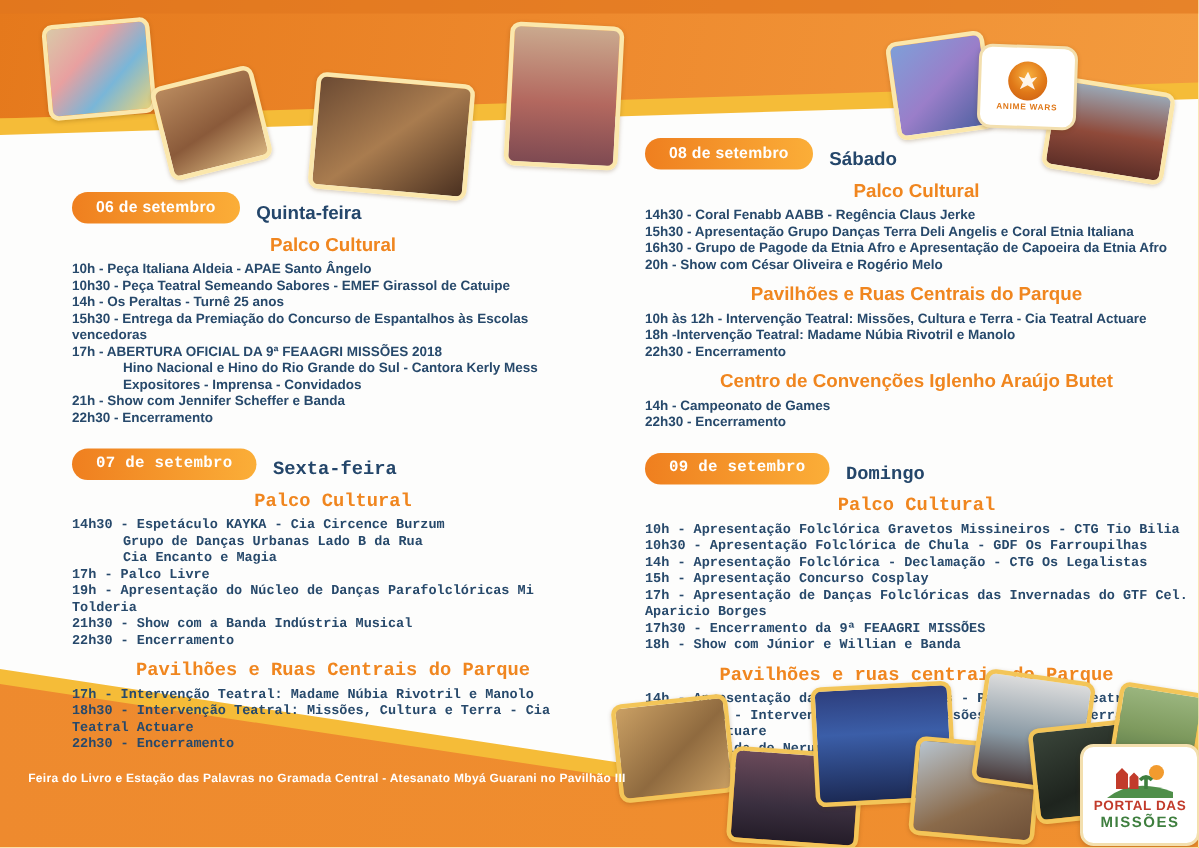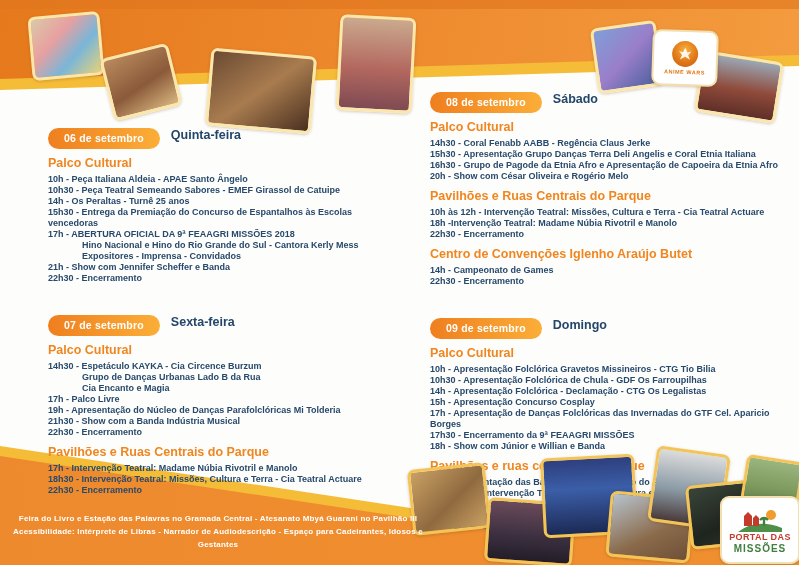--- a/index.html
+++ b/index.html
@@ -26,27 +26,27 @@
   .aw-circle{width:26px;height:26px;border-radius:50%;
     background:radial-gradient(circle at 50% 35%,#f8b13f 0%,#e07818 55%,#c85a12 100%);
     display:flex;align-items:center;justify-content:center;margin-bottom:2px;}
   .aw-text{font-size:5.5px;font-weight:bold;color:#e07818;letter-spacing:.5px;}
   .pm-text1{font-size:9px;font-weight:bold;color:#c23b2b;letter-spacing:.4px;line-height:10px;}
   .pm-text2{font-size:10px;font-weight:bold;color:#3f7f3f;letter-spacing:1px;line-height:13px;}
   
   .col{position:absolute;z-index:4;}
   .col-left{left:48px;top:128px;width:348px;}
   .col-right{left:430px;top:92px;width:362px;}
-  .day-block + .day-block{margin-top:31px;}
-  .day-head{display:flex;align-items:flex-start;margin-bottom:6px;}
+  .day-block + .day-block{margin-top:15px;font-family:Liberation Mono, monospace;}
+  .day-head{display:flex;align-items:flex-end;margin-bottom:6px;}
   .day-badge{display:inline-block;padding:4px 16px 5px 16px;border-radius:12px;
     background:linear-gradient(90deg,#ef7f1f 0%,#fbae38 100%);
     color:#fff;font-size:10.5px;font-weight:bold;letter-spacing:.2px;}
   .day-name{margin-left:11px;font-size:12.5px;font-weight:bold;color:#24466a;}
-  .sec-title{font-size:12.5px;font-weight:bold;color:#f0861f;margin:7px 0 4px 0;}
+  .sec-title{font-size:12.5px;font-weight:bold;color:#f0861f;margin:7px 0 4px 0;text-align:center;}
   .evt{font-size:9px;font-weight:bold;color:#27496b;line-height:11px;}
   .evt.indent{padding-left:34px;}
   
   .footer-text{position:absolute;left:6px;top:512px;width:424px;z-index:6;text-align:center;
     color:#fff;font-size:8px;font-weight:bold;line-height:13px;letter-spacing:.2px;}
 </style>
 </head>
 <body>
 
 <div class="page">
@@ -166,16 +166,15 @@
       <path d="M0 26 Q18 12 44 22 L44 26 Z" fill="#4f8f4a"></path>
       <path d="M6 20 V10 L10 6 L14 10 V20 Z M15 20 V12 L18 9 L21 12 V20 Z" fill="#c23b2b"></path>
       <path d="M26 20 V12 M22 14 Q26 10 30 14" stroke="#3f7f3f" stroke-width="2.4" fill="none"></path>
     </svg>
     <div class="pm-text1">PORTAL DAS</div>
     <div class="pm-text2">MISSÕES</div>
   </div>
 
   <div class="footer-text">
     <div>Feira do Livro e Estação das Palavras no Gramada Central - Atesanato Mbyá Guarani no Pavilhão III</div>
-    <div>Acessibilidade: Intérprete de Libras - Narrador de Audiodescrição - Espaço para Cadeirantes, Idosos e Gestantes</div>
   </div>
 
 </div>
 
 </body></html>

